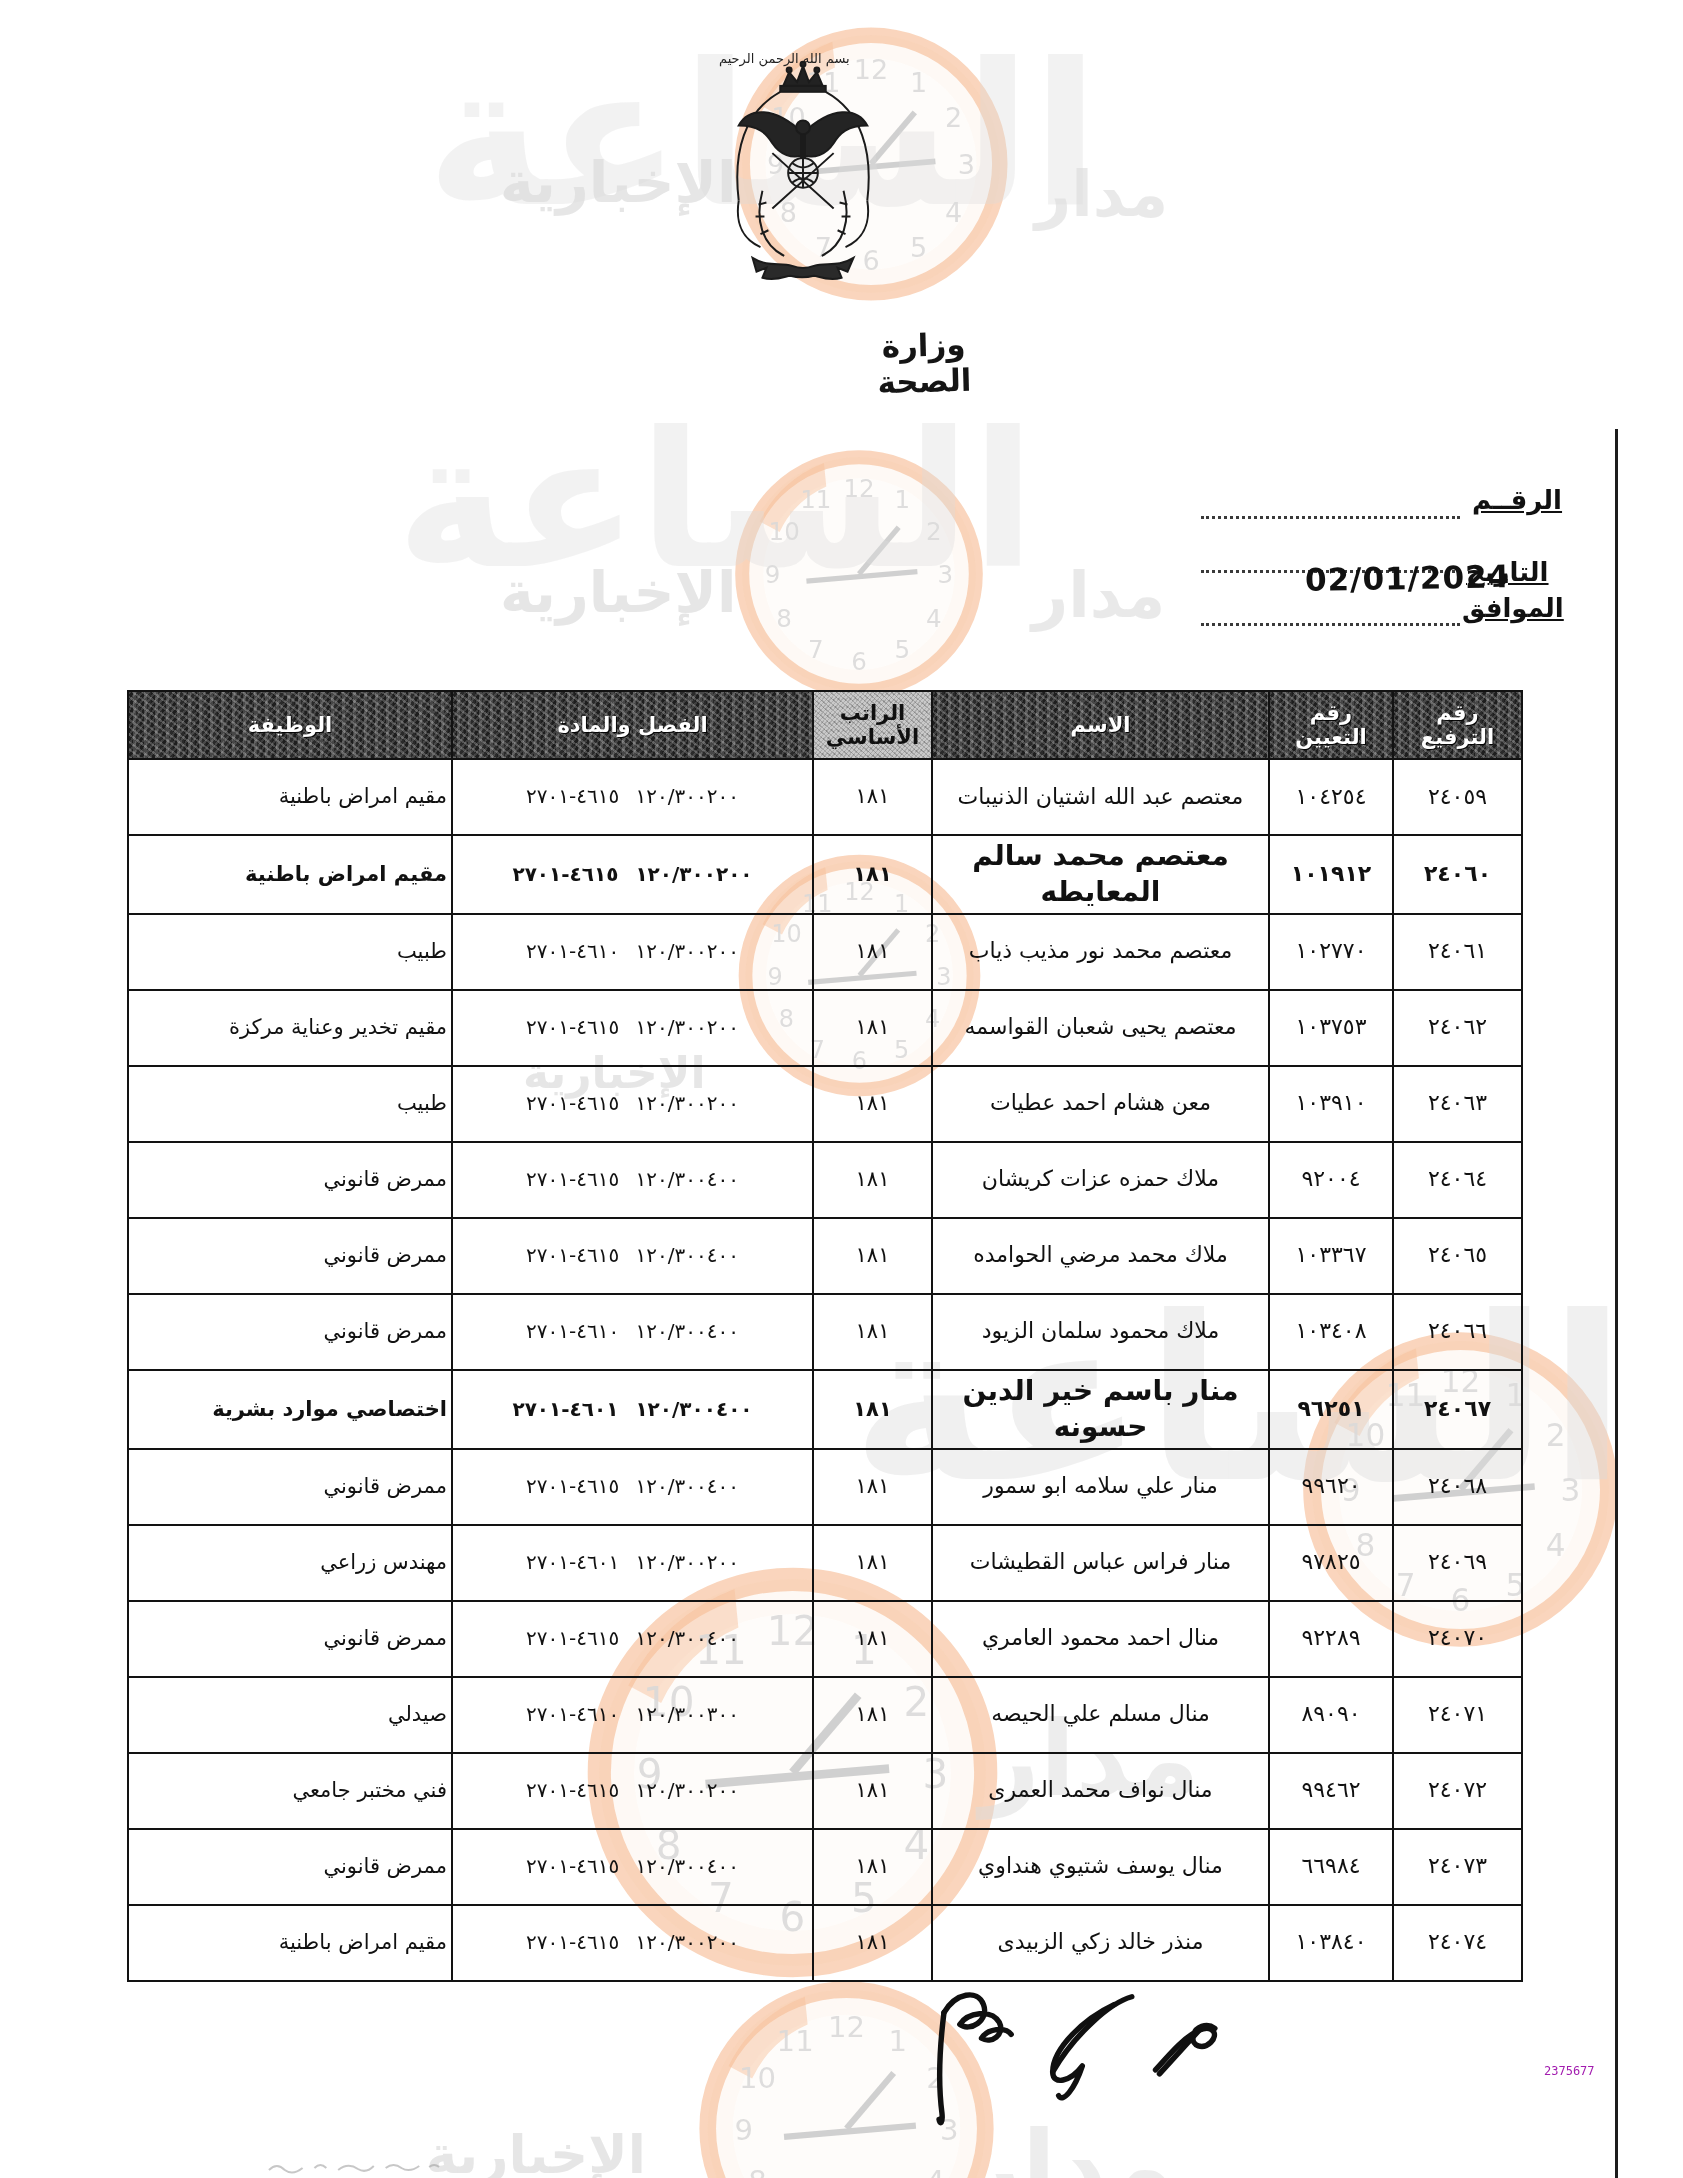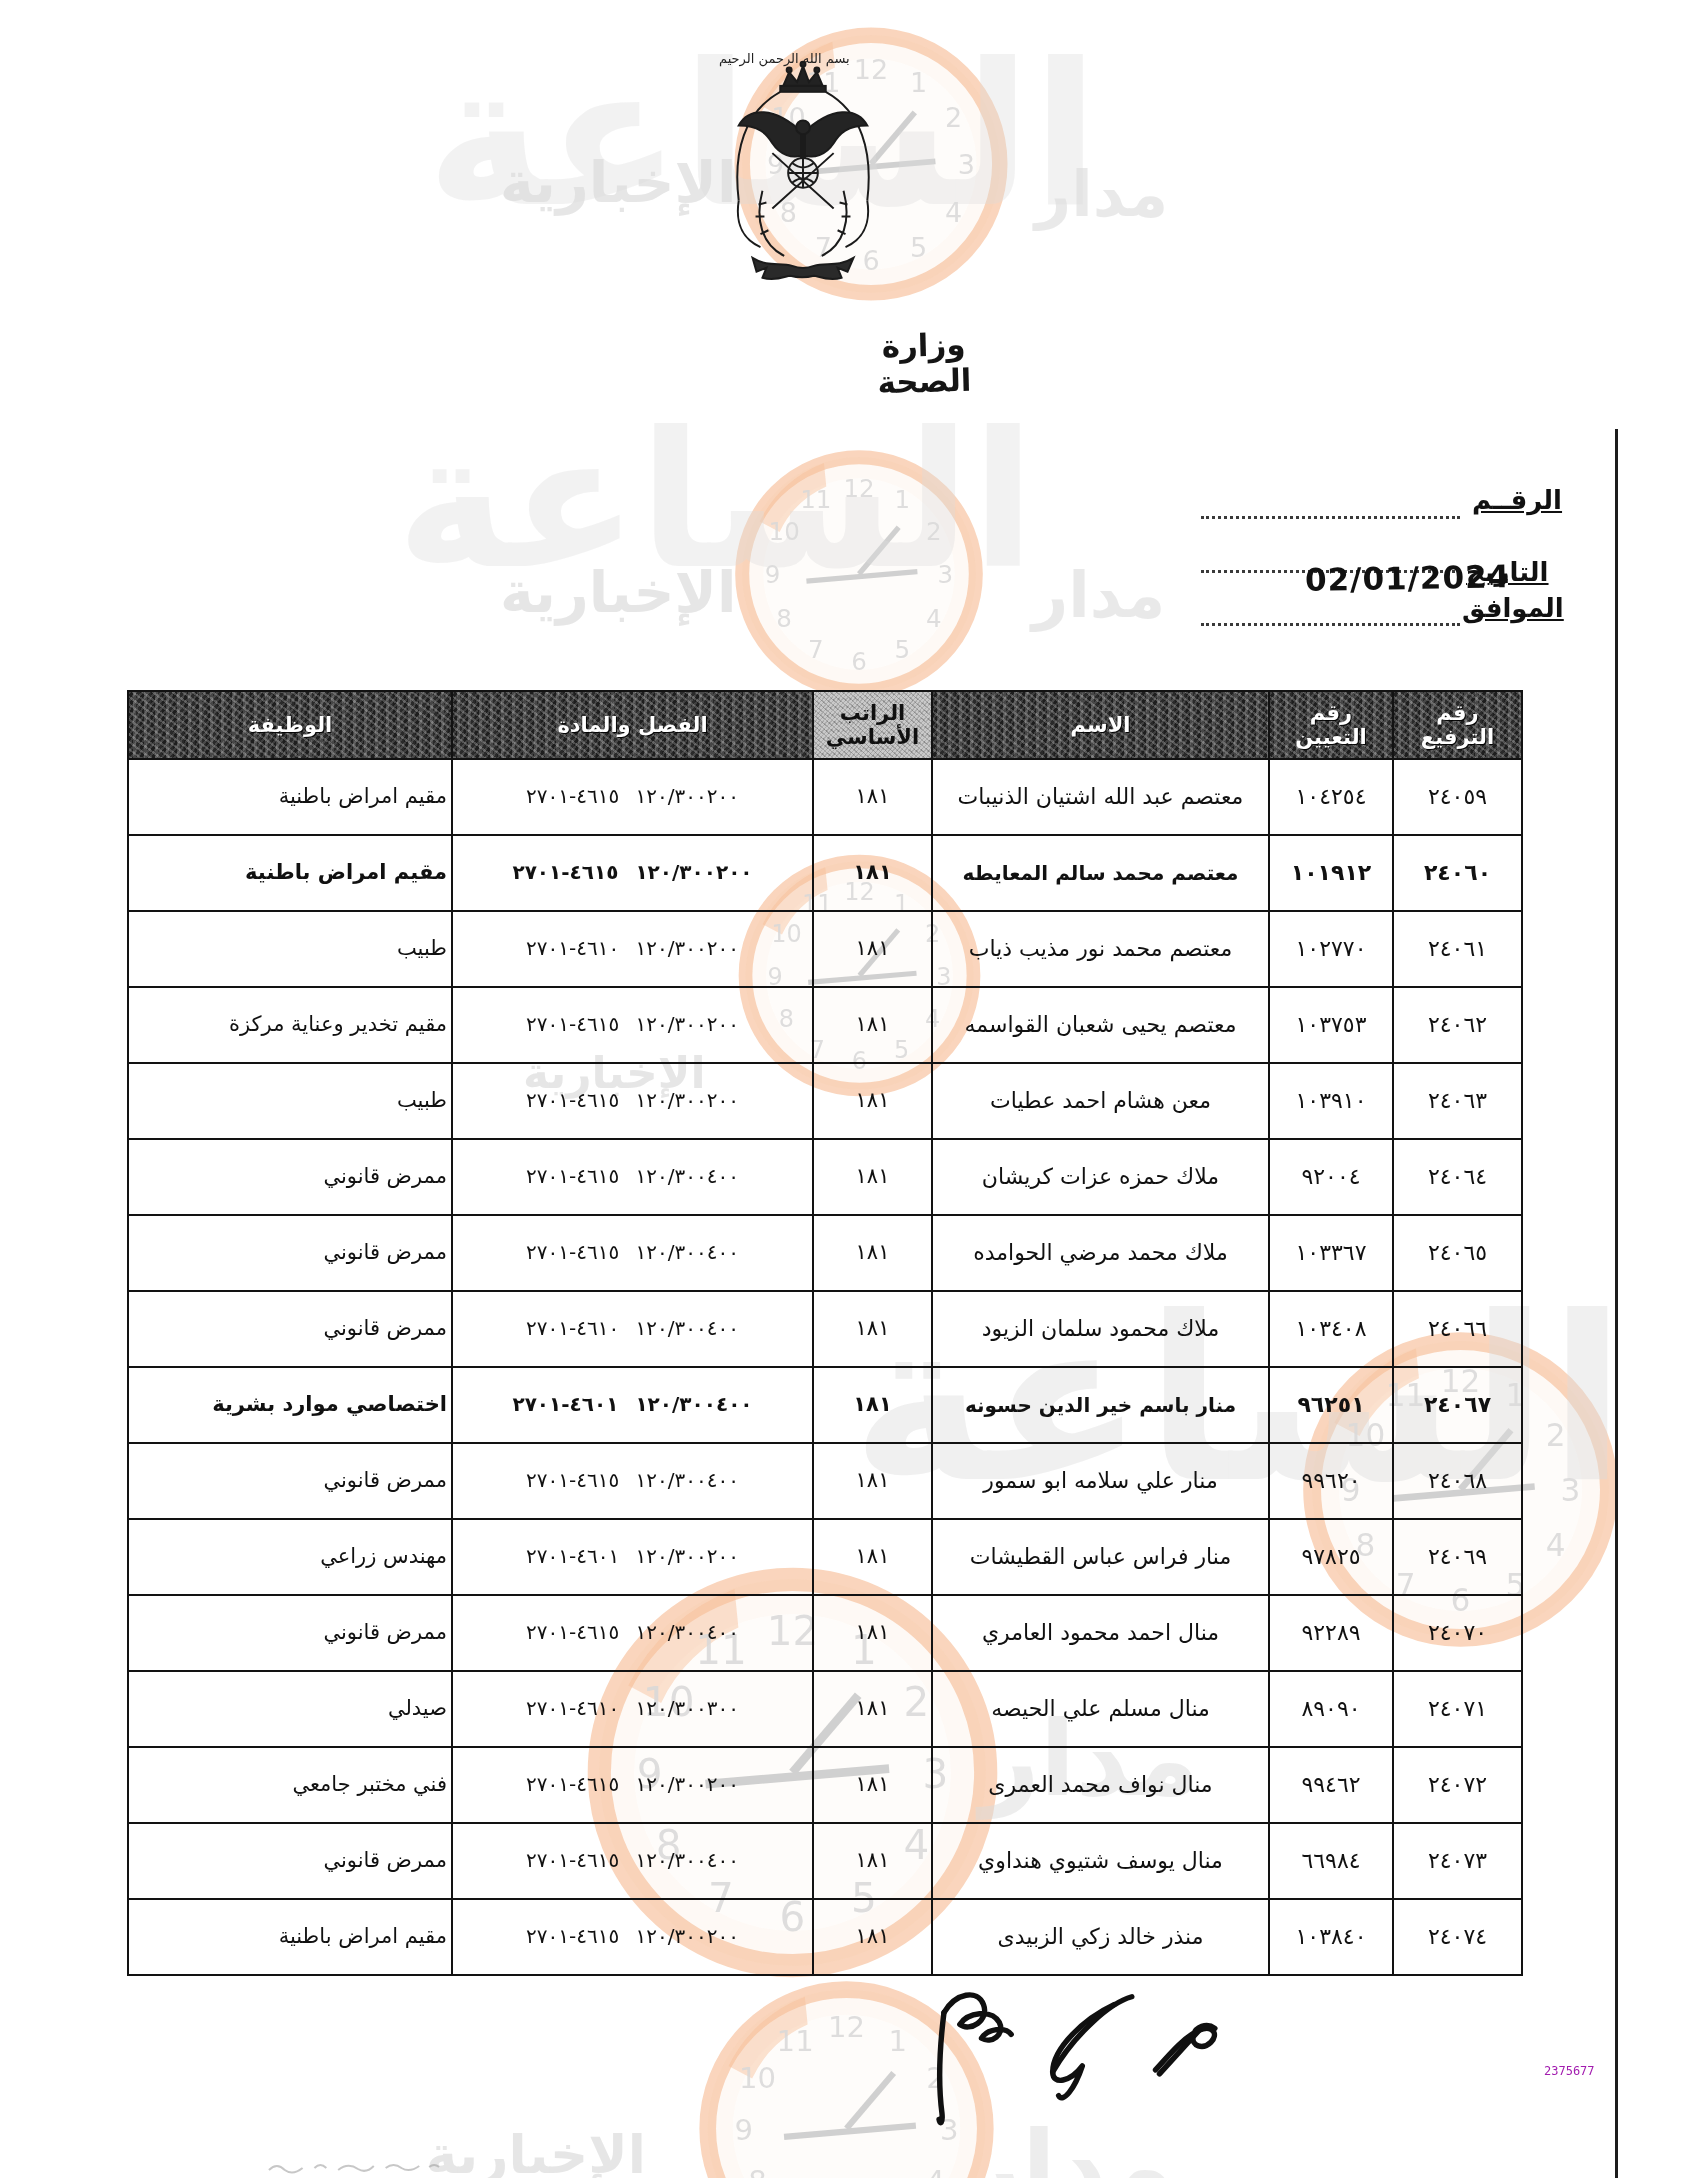--- a/index.html
+++ b/index.html
@@ -56,21 +56,21 @@
       #c9c9c9;}
   td{font-size:21px;line-height:1.3;}
   td.c-promo{font-size:22px;letter-spacing:3px;}
   td.c-emp{font-size:22px;letter-spacing:2px;}
   td.c-name{font-size:22px;}
   td.c-sal{font-size:21px;letter-spacing:2px;}
   td.c-code .code{direction:ltr;unicode-bidi:embed;display:inline-block;
     font-size:20px;letter-spacing:1px;word-spacing:10px;}
   td.c-job{font-size:21px;text-align:right;}
   tr.bold td{font-weight:800;}
-  tr.bold td.c-name{font-size:20px;}
+  tr.bold td.c-name{font-size:28px;}
   
   #doc-no{position:absolute;left:1544px;top:2064px;font-size:12px;color:#a21caf;
     z-index:3;direction:ltr;font-family:"DejaVu Sans Mono",monospace;}
   #signature{position:absolute;left:926px;top:1975px;z-index:3;}
   #footer-marks{position:absolute;left:265px;top:2158px;z-index:3;opacity:.55;}
 </style>
 </head>
 <body>
 
 <div id="page">

